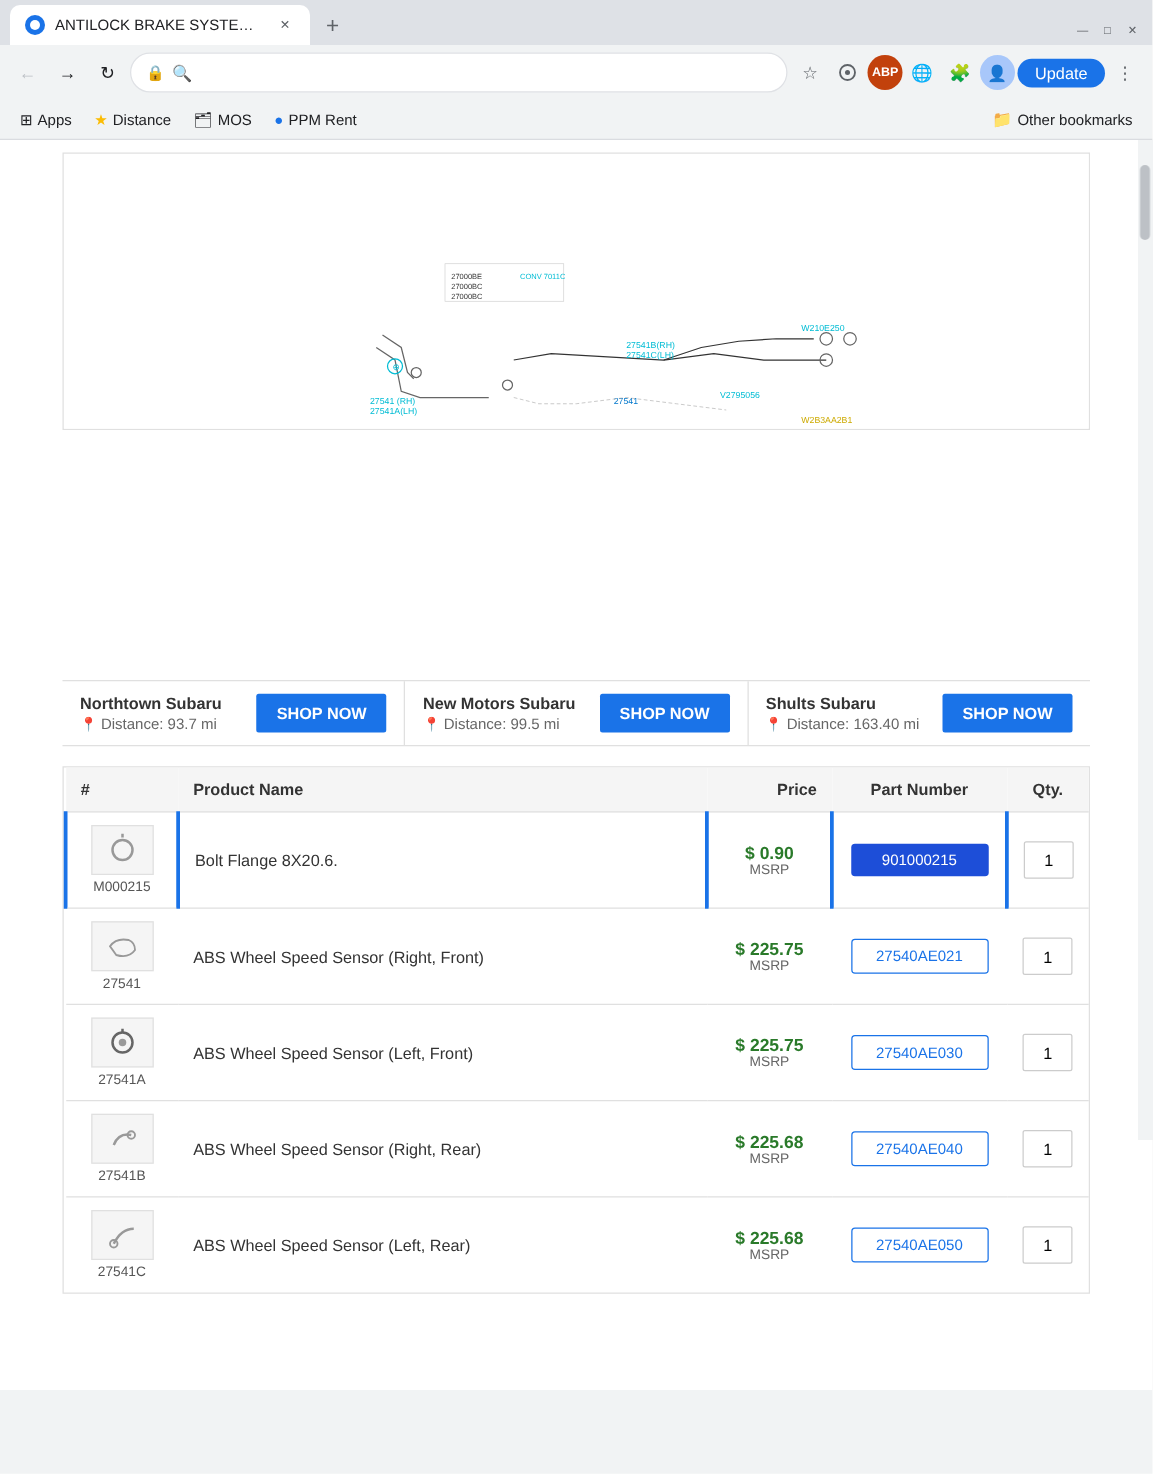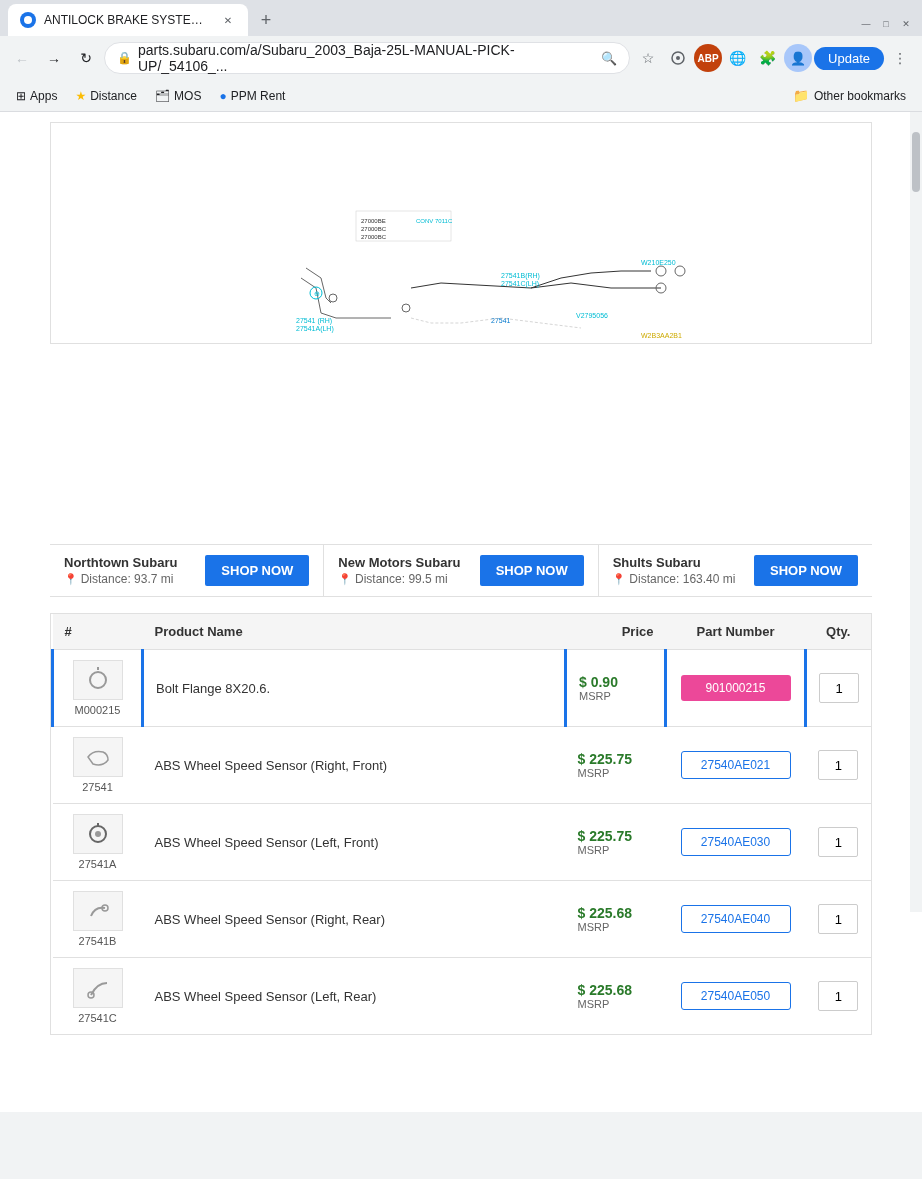--- a/index.html
+++ b/index.html
@@ -279,25 +279,25 @@
       display: flex;
       align-items: center;
       justify-content: center;
       font-size: 18px;
     }
     .part-img-label {
       font-size: 11px;
       color: #555;
     }
     .part-name-col { font-size: 13px; color: #333; }
-    .price-col-td { }
+    .price-col-td { text-align: center; }
     .price-val { color: #2a7a2a; font-size: 14px; font-weight: bold; }
     .price-label { font-size: 11px; color: #666; }
     .part-number-btn {
-      background: #ec4899;
+      background: #1d4ed8;
       color: white;
       border: none;
       border-radius: 3px;
       padding: 6px 10px;
       font-size: 12px;
       cursor: pointer;
       min-width: 110px;
     }
     .part-number-btn.outline {
       background: #fff;
@@ -365,21 +365,20 @@
     <div class="win-btn">✕</div>
   </div>
 </div>
 
 <div class="chrome-toolbar">
   <div class="toolbar-nav-btn disabled">←</div>
   <div class="toolbar-nav-btn">→</div>
   <div class="toolbar-nav-btn">↻</div>
   <div class="address-bar">
     <span class="lock-icon">🔒</span>
-    <span class="address-text">parts.subaru.com/a/Subaru_2003_Baja-25L-MANUAL-PICK-UP/_54106_...</span>
     <span style="color:#5f6368;font-size:13px;">🔍</span>
   </div>
   <div class="toolbar-icons">
     <div class="toolbar-icon-btn">☆</div>
     <div class="toolbar-icon-btn">
       <svg width="16" height="16" viewBox="0 0 16 16" fill="#5f6368">
         <circle cx="8" cy="8" r="6" fill="none" stroke="#5f6368" stroke-width="1.5"></circle>
         <circle cx="8" cy="8" r="2" fill="#5f6368"></circle>
       </svg>
     </div>

